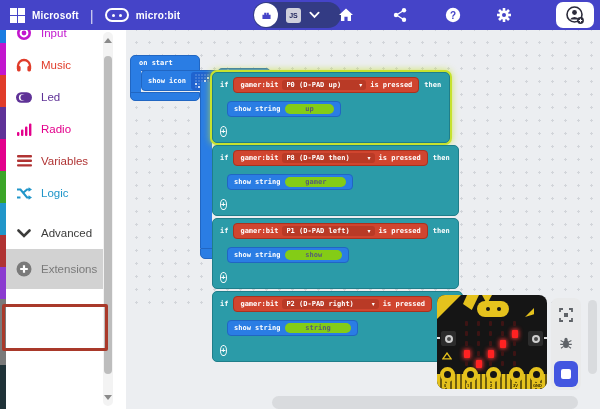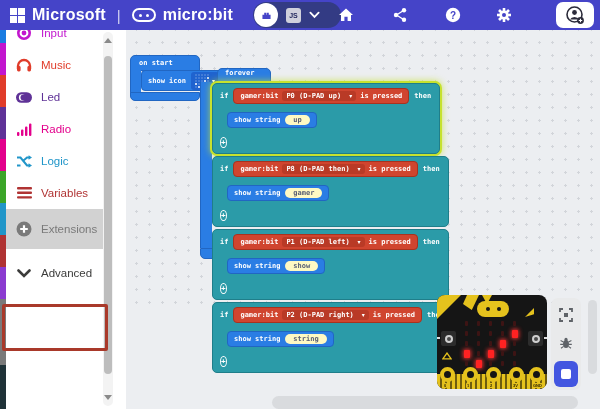--- a/index.html
+++ b/index.html
@@ -10,21 +10,21 @@
   }
   *{box-sizing:border-box;margin:0;padding:0}
   body{font-family:"Liberation Sans",sans-serif;background:#fff}
   .app{position:relative;width:600px;height:409px;overflow:hidden;background:#eceef1}
 
   
   .topbar{position:absolute;left:0;top:0;width:600px;height:30px;background:var(--topbar_bg);z-index:40;display:flex;align-items:center}
   .brand{display:flex;align-items:center;padding-left:10px;gap:7px}
   .mslogo{display:grid;grid-template-columns:7px 7px;grid-template-rows:7px 7px;gap:1px}
   .mslogo div{background:#fff}
-  .brand-name{color:#fff;font-size:16px;font-weight:bold;letter-spacing:.2px}
+  .brand-name{color:#fff;font-size:10px;font-weight:bold;letter-spacing:.2px}
   .brand-sep{color:rgba(255,255,255,.75);font-size:15px;margin:0 4px;font-weight:200}
   .mblogo{width:24px;height:14px;border:2px solid #fff;border-radius:8px;display:flex;align-items:center;justify-content:center;gap:4px}
   .mblogo i{width:3px;height:3px;border-radius:50%;background:#fff}
   .mode-pill{position:absolute;left:253px;top:2px;height:26px;width:88px;background:#333b84;border-radius:13px;display:flex;align-items:center;padding:1px}
   .mode-blocks{width:24px;height:24px;border-radius:50%;background:#fff;display:flex;align-items:center;justify-content:center}
   .mode-js{margin-left:8px;width:15px;height:15px;border-radius:3px;background:rgba(235,235,235,.85);color:#23285e;font-size:7px;font-weight:bold;display:flex;align-items:center;justify-content:center}
   .mode-caret{margin-left:8px;display:flex}
   .tb-icon{position:absolute;top:7px;width:16px;height:16px;cursor:pointer}
   .avatar-btn{position:absolute;left:556px;top:2px;width:38px;height:26px;background:#fff;border-radius:7px;display:flex;align-items:center;justify-content:center}
 
@@ -58,30 +58,30 @@
   .icon-dd{display:inline-flex;align-items:center;gap:3px;background:#1f63cf;border-radius:3px;padding:2px 4px;cursor:pointer}
   .mini-grid{display:grid;grid-template-columns:repeat(5,2px);grid-template-rows:repeat(5,2px);gap:1px}
   .mini-grid i{width:2px;height:2px;border-radius:50%;background:rgba(255,255,255,.22)}
   .mini-grid i.on{background:#fff}
   .dd-caret{color:#fff;font-size:6px;line-height:1}
 
   .forever{position:absolute;left:74px;top:38px}
   .fv-head{position:absolute;left:17px;top:0;width:54px;height:15px;background:var(--block_blue);border:1px solid var(--block_blue_dk);border-radius:5px 5px 0 0;display:flex;padding-left:7px}
   .fv-spine{position:absolute;left:0;top:14px;width:12px;height:166px;background:var(--block_blue);border-left:1px solid var(--block_blue_dk)}
   .fv-arm{position:absolute;left:0;top:180px;width:54px;height:11px;background:var(--block_blue);border:1px solid var(--block_blue_dk);border-radius:0 0 5px 5px}
-  .fv-children{position:absolute;left:12px;top:15px;display:flex;flex-direction:column}
+  .fv-children{position:absolute;left:12px;top:4px;display:flex;flex-direction:column}
 
   .if-block{position:relative;width:fit-content;background:var(--block_teal);border:1px solid var(--block_teal_dk);border-radius:5px;padding:2px 8px 2px 0;margin-bottom:2px;cursor:grab}
   .if-block.hl{box-shadow:0 0 0 2px var(--highlight),0 0 7px 2px rgba(198,226,46,.75)}
   .if-row1{display:flex;align-items:center;gap:5px;padding:2px 0 2px 7px}
   .cond{display:inline-flex;align-items:center;gap:4px;background:var(--block_red);border:1px solid var(--block_red_dk);border-radius:4px;padding:2px 6px}
-  .cond .pill{display:inline-flex;align-items:center;gap:8px;background:#b93a26;border-radius:3px;padding:1px 4px;cursor:pointer}
+  .cond .pill{display:inline-flex;align-items:center;gap:18px;background:#b93a26;border-radius:3px;padding:1px 4px;cursor:pointer}
   .if-row2{padding:2px 0 2px 14px}
   .show-string{display:inline-flex;align-items:center;gap:5px;background:var(--block_blue);border:1px solid var(--block_blue_dk);border-radius:4px;padding:2px 6px}
-  .str-oval{background:#fef9c3;border-radius:8px;padding:1px 8px;font-family:"DejaVu Sans Mono",monospace;font-size:7px;color:#575e75;font-weight:bold}
+  .str-oval{background:#84cc16;border-radius:8px;padding:1px 20px;font-family:"DejaVu Sans Mono",monospace;font-size:7px;color:#575e75;font-weight:bold}
   .if-row3{padding:1px 0 2px 7px}
   .plus-circ{width:10px;height:10px;border:1px solid rgba(255,255,255,.95);border-radius:50%;color:#fff;font-size:8px;line-height:8px;text-align:center;font-weight:bold;cursor:pointer}
 
   
   .sim{position:absolute;left:311px;top:265px;width:110px;height:94px;background:#151515;border-radius:8px;z-index:10}
   .sim-tri1{position:absolute;left:0;top:0;width:24px;height:24px;background:var(--sim_gold);clip-path:polygon(0 0,100% 0,0 100%);border-radius:8px 0 0 0}
   .sim-tri2{position:absolute;left:26px;top:0;width:16px;height:15px;background:var(--sim_gold);clip-path:polygon(25% 0,100% 0,55% 100%,0 60%)}
   .sim-tri3{position:absolute;left:45px;top:0;width:10px;height:9px;background:var(--sim_gold);clip-path:polygon(0 0,100% 0,50% 100%)}
   .sim-logo{position:absolute;left:40px;top:6px;width:32px;height:16px;background:var(--sim_gold);border-radius:9px;display:flex;align-items:center;justify-content:center;gap:7px}
   .sim-logo i{width:4px;height:4px;border-radius:50%;background:#151515}
@@ -237,57 +237,57 @@
                 <rect x="4" y="6.5" width="2.4" height="6.5" rx="1"></rect>
                 <rect x="8" y="3.5" width="2.4" height="9.5" rx="1"></rect>
                 <rect x="12" y="0.5" width="2.4" height="12.5" rx="1"></rect>
               </g>
             </svg>
           </span>
     <span class="clabel" style="color: rgb(227, 0, 140); text-align: center;">Radio</span>
   </div>
         <div class="cat-row">
     <span class="cicon">
-            <svg width="16" height="13" viewBox="0 0 16 13">
-              <g stroke="#2196c9" stroke-width="2" fill="none">
-                <path d="M1 2.5h3.5L11 10.5h2.5M1 10.5h3.5M7.8 5.2 11 2.5h2.5"></path>
-              </g>
-              <path d="M16 2.5l-3.4-2.2v4.4zM16 10.5l-3.4-2.2v4.4z" fill="#2196c9"></path>
-            </svg>
-          </span>
-    <span class="clabel" style="color: rgb(33, 150, 201);">Logic</span>
-  </div>
-        <div class="cat-row">
-    <span class="cicon">
             <svg width="15" height="12" viewBox="0 0 15 12">
               <g fill="#b03333">
                 <rect x="0" y="0" width="15" height="2.4" rx="1"></rect>
                 <rect x="0" y="4.6" width="15" height="2.4" rx="1"></rect>
                 <rect x="0" y="9.2" width="15" height="2.4" rx="1"></rect>
               </g>
             </svg>
           </span>
     <span class="clabel" style="color: rgb(176, 51, 51);">Variables</span>
   </div>
+        <div class="cat-row">
+    <span class="cicon">
+            <svg width="16" height="13" viewBox="0 0 16 13">
+              <g stroke="#2196c9" stroke-width="2" fill="none">
+                <path d="M1 2.5h3.5L11 10.5h2.5M1 10.5h3.5M7.8 5.2 11 2.5h2.5"></path>
+              </g>
+              <path d="M16 2.5l-3.4-2.2v4.4zM16 10.5l-3.4-2.2v4.4z" fill="#2196c9"></path>
+            </svg>
+          </span>
+    <span class="clabel" style="color: rgb(33, 150, 201);">Logic</span>
+  </div>
+        <div class="cat-row adv">
+    <span class="cicon">
+            <svg width="14" height="9" viewBox="0 0 14 9">
+              <path d="M1.5 1.5 7 7l5.5-5.5" stroke="#3c3c3b" stroke-width="2.6" fill="none" stroke-linecap="round"></path>
+            </svg>
+          </span>
+    <span class="clabel" style="color: rgb(60, 60, 59);">Advanced</span>
+  </div>
         <div class="cat-row ext">
     <span class="cicon">
             <svg width="16" height="16" viewBox="0 0 16 16">
               <circle cx="8" cy="8" r="7.5" fill="#7a7a7a"></circle>
               <path d="M8 4.2v7.6M4.2 8h7.6" stroke="#fff" stroke-width="2.2"></path>
             </svg>
           </span>
     <span class="clabel" style="color: rgb(122, 122, 122);">Extensions</span>
-  </div>
-        <div class="cat-row adv">
-    <span class="cicon">
-            <svg width="14" height="9" viewBox="0 0 14 9">
-              <path d="M1.5 1.5 7 7l5.5-5.5" stroke="#3c3c3b" stroke-width="2.6" fill="none" stroke-linecap="round"></path>
-            </svg>
-          </span>
-    <span class="clabel" style="color: rgb(60, 60, 59);">Advanced</span>
   </div>
       </div>
     <div class="red-box"></div>
     <div class="sb-scroll">
       <span class="sb-arrow up"></span>
       <span class="sb-thumb"></span>
       <span class="sb-arrow down"></span>
     </div>
   </div>
 

